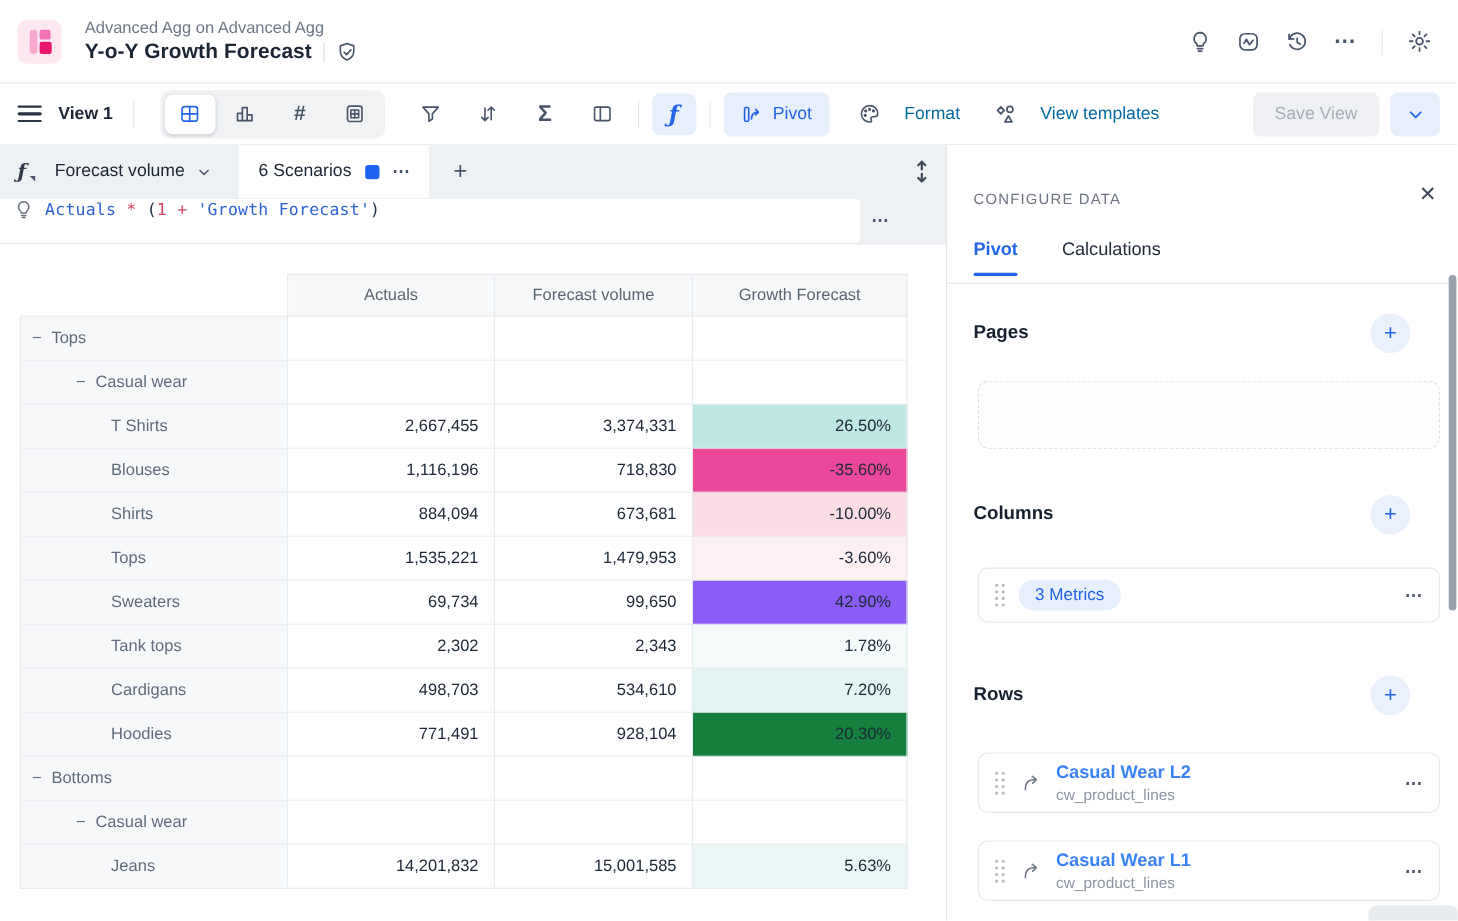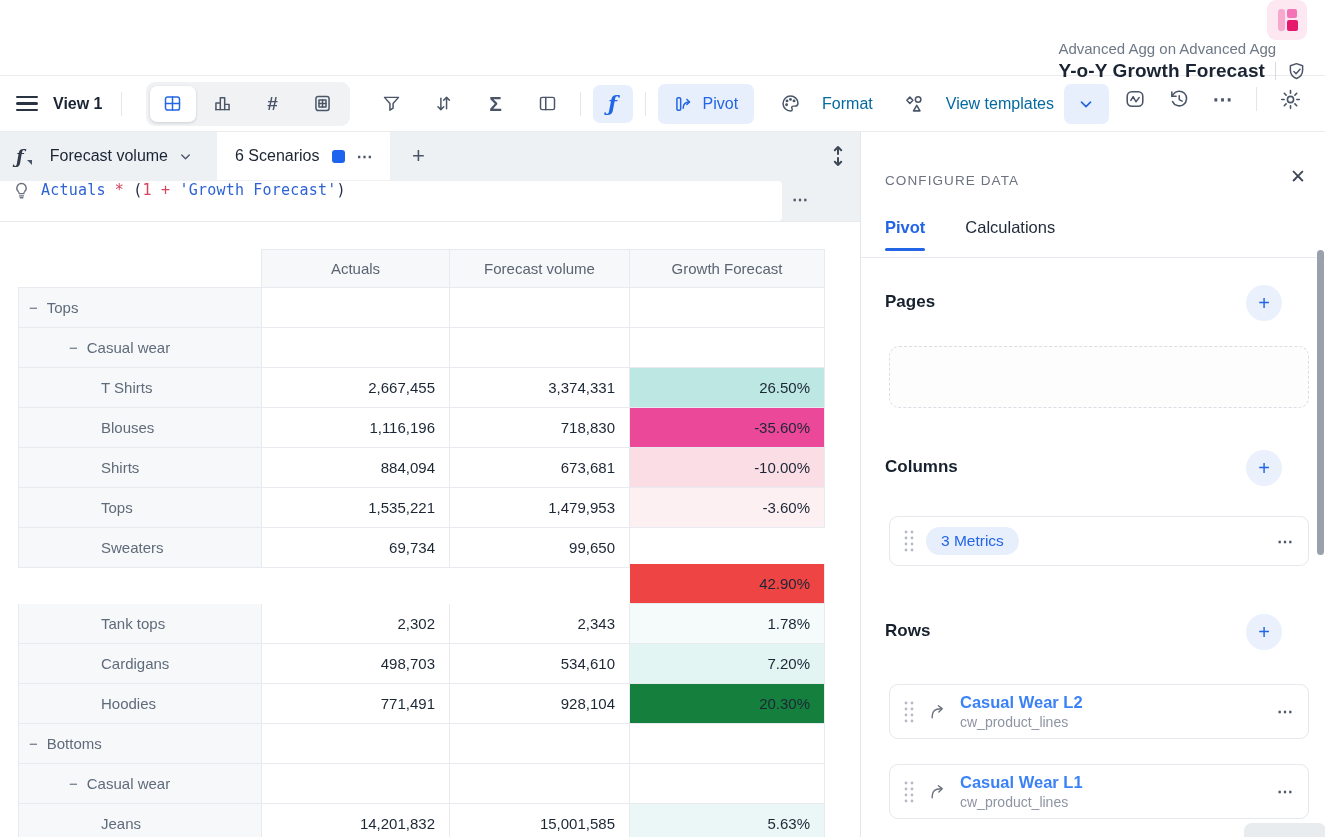--- a/index.html
+++ b/index.html
@@ -2,21 +2,21 @@
 <html><head>
 <meta charset="utf-8">
 <style>
   * { margin:0; padding:0; box-sizing:border-box; }
   html,body { width:1325px; height:837px; overflow:hidden; background:#fff;
     font-family:"Liberation Sans", sans-serif; color:#1f2937; }
   svg { display:block; }
   .ic { stroke:#4a5568; fill:none; stroke-width:1.7; stroke-linecap:round; stroke-linejoin:round; }
 
   
-  .topbar { height:76px; display:flex; align-items:flex-end; padding:0 18px 0 16px; border-bottom:1px solid #e9ebee;flex-direction:column; }
+  .topbar { height:76px; display:flex; align-items:center; padding:0 18px 0 16px; border-bottom:1px solid #e9ebee; }
   .logo { width:40px; height:40px; border-radius:9px; background:#fde7f1; position:relative; flex:0 0 auto; cursor:pointer; }
   .logo .bar-l { position:absolute; left:11px; top:9px; width:7px; height:22px; border-radius:3px; background:#f8a8cc; }
   .logo .sq-t { position:absolute; left:20px; top:9px; width:10px; height:9px; border-radius:2px; background:#f472b6; }
   .logo .sq-b { position:absolute; left:20px; top:20px; width:11px; height:11px; border-radius:2px; background:#e5186e; }
   .titleblock { margin-left:21px; }
   .breadcrumb { font-size:15px; color:#6e7886; cursor:pointer; }
   .titlerow { display:flex; align-items:center; margin-top:3px; gap:10px; }
   .doc-title { font-size:19px; font-weight:700; color:#1b2433; letter-spacing:.1px; cursor:text; }
   .tdiv { width:1px; height:18px; background:#d8dce1; }
   .topicons { margin-left:auto; display:flex; align-items:center; gap:10px; }
@@ -241,20 +241,21 @@
 
   <button class="txtbtn" style="margin-left:30px">
     <svg class="ic" width="22" height="22" viewBox="0 0 24 24">
       <path d="M7.5 4.5 10.8 8 7.5 11.5 4.2 8z"></path>
       <circle cx="16.5" cy="7" r="3"></circle>
       <path d="M15 13.5l3.5 6h-7z"></path>
     </svg>
     <span>View templates</span>
   </button>
 
+  <button class="saveview" style="margin-left:auto">Save View</button>
   <button class="chevbtn" style="margin-left:10px">
     <svg width="18" height="18" viewBox="0 0 24 24" style="stroke:#2265e6;fill:none;stroke-width:2.2;stroke-linecap:round;stroke-linejoin:round">
       <polyline points="6,9.5 12,15.5 18,9.5"></polyline>
     </svg>
   </button>
 </div>
 
 <div class="workspace">
   <div class="left">
 
@@ -312,21 +313,21 @@
               <span>Blouses</span>
             </div><div class="cell num">1,116,196</div><div class="cell num">718,830</div><div class="cell num" style="background-color: #ec4899;">-35.60%</div></div>
           <div class="trow"><div class="cell label lvl3">
               <span>Shirts</span>
             </div><div class="cell num">884,094</div><div class="cell num">673,681</div><div class="cell num" style="background-color: rgb(251, 222, 229);">-10.00%</div></div>
           <div class="trow"><div class="cell label lvl3">
               <span>Tops</span>
             </div><div class="cell num">1,535,221</div><div class="cell num">1,479,953</div><div class="cell num" style="background-color: rgb(253, 240, 242);">-3.60%</div></div>
           <div class="trow"><div class="cell label lvl3">
               <span>Sweaters</span>
-            </div><div class="cell num">69,734</div><div class="cell num">99,650</div><div class="cell num" style="background-color: #ef4444; margin-top: 36px;">42.90%</div></div>
+            </div><div class="cell num">69,734</div><div class="cell num">99,650</div><div class="cell num" style="background-color: #8b5cf6;">42.90%</div></div>
           <div class="trow"><div class="cell label lvl3">
               <span>Tank tops</span>
             </div><div class="cell num">2,302</div><div class="cell num">2,343</div><div class="cell num" style="background-color: rgb(244, 251, 250);">1.78%</div></div>
           <div class="trow"><div class="cell label lvl3">
               <span>Cardigans</span>
             </div><div class="cell num">498,703</div><div class="cell num">534,610</div><div class="cell num" style="background-color: rgb(227, 245, 242);">7.20%</div></div>
           <div class="trow"><div class="cell label lvl3">
               <span>Hoodies</span>
             </div><div class="cell num">771,491</div><div class="cell num">928,104</div><div class="cell num" style="background-color: #15803d;">20.30%</div></div>
           <div class="trow"><div class="cell label lvl1">

